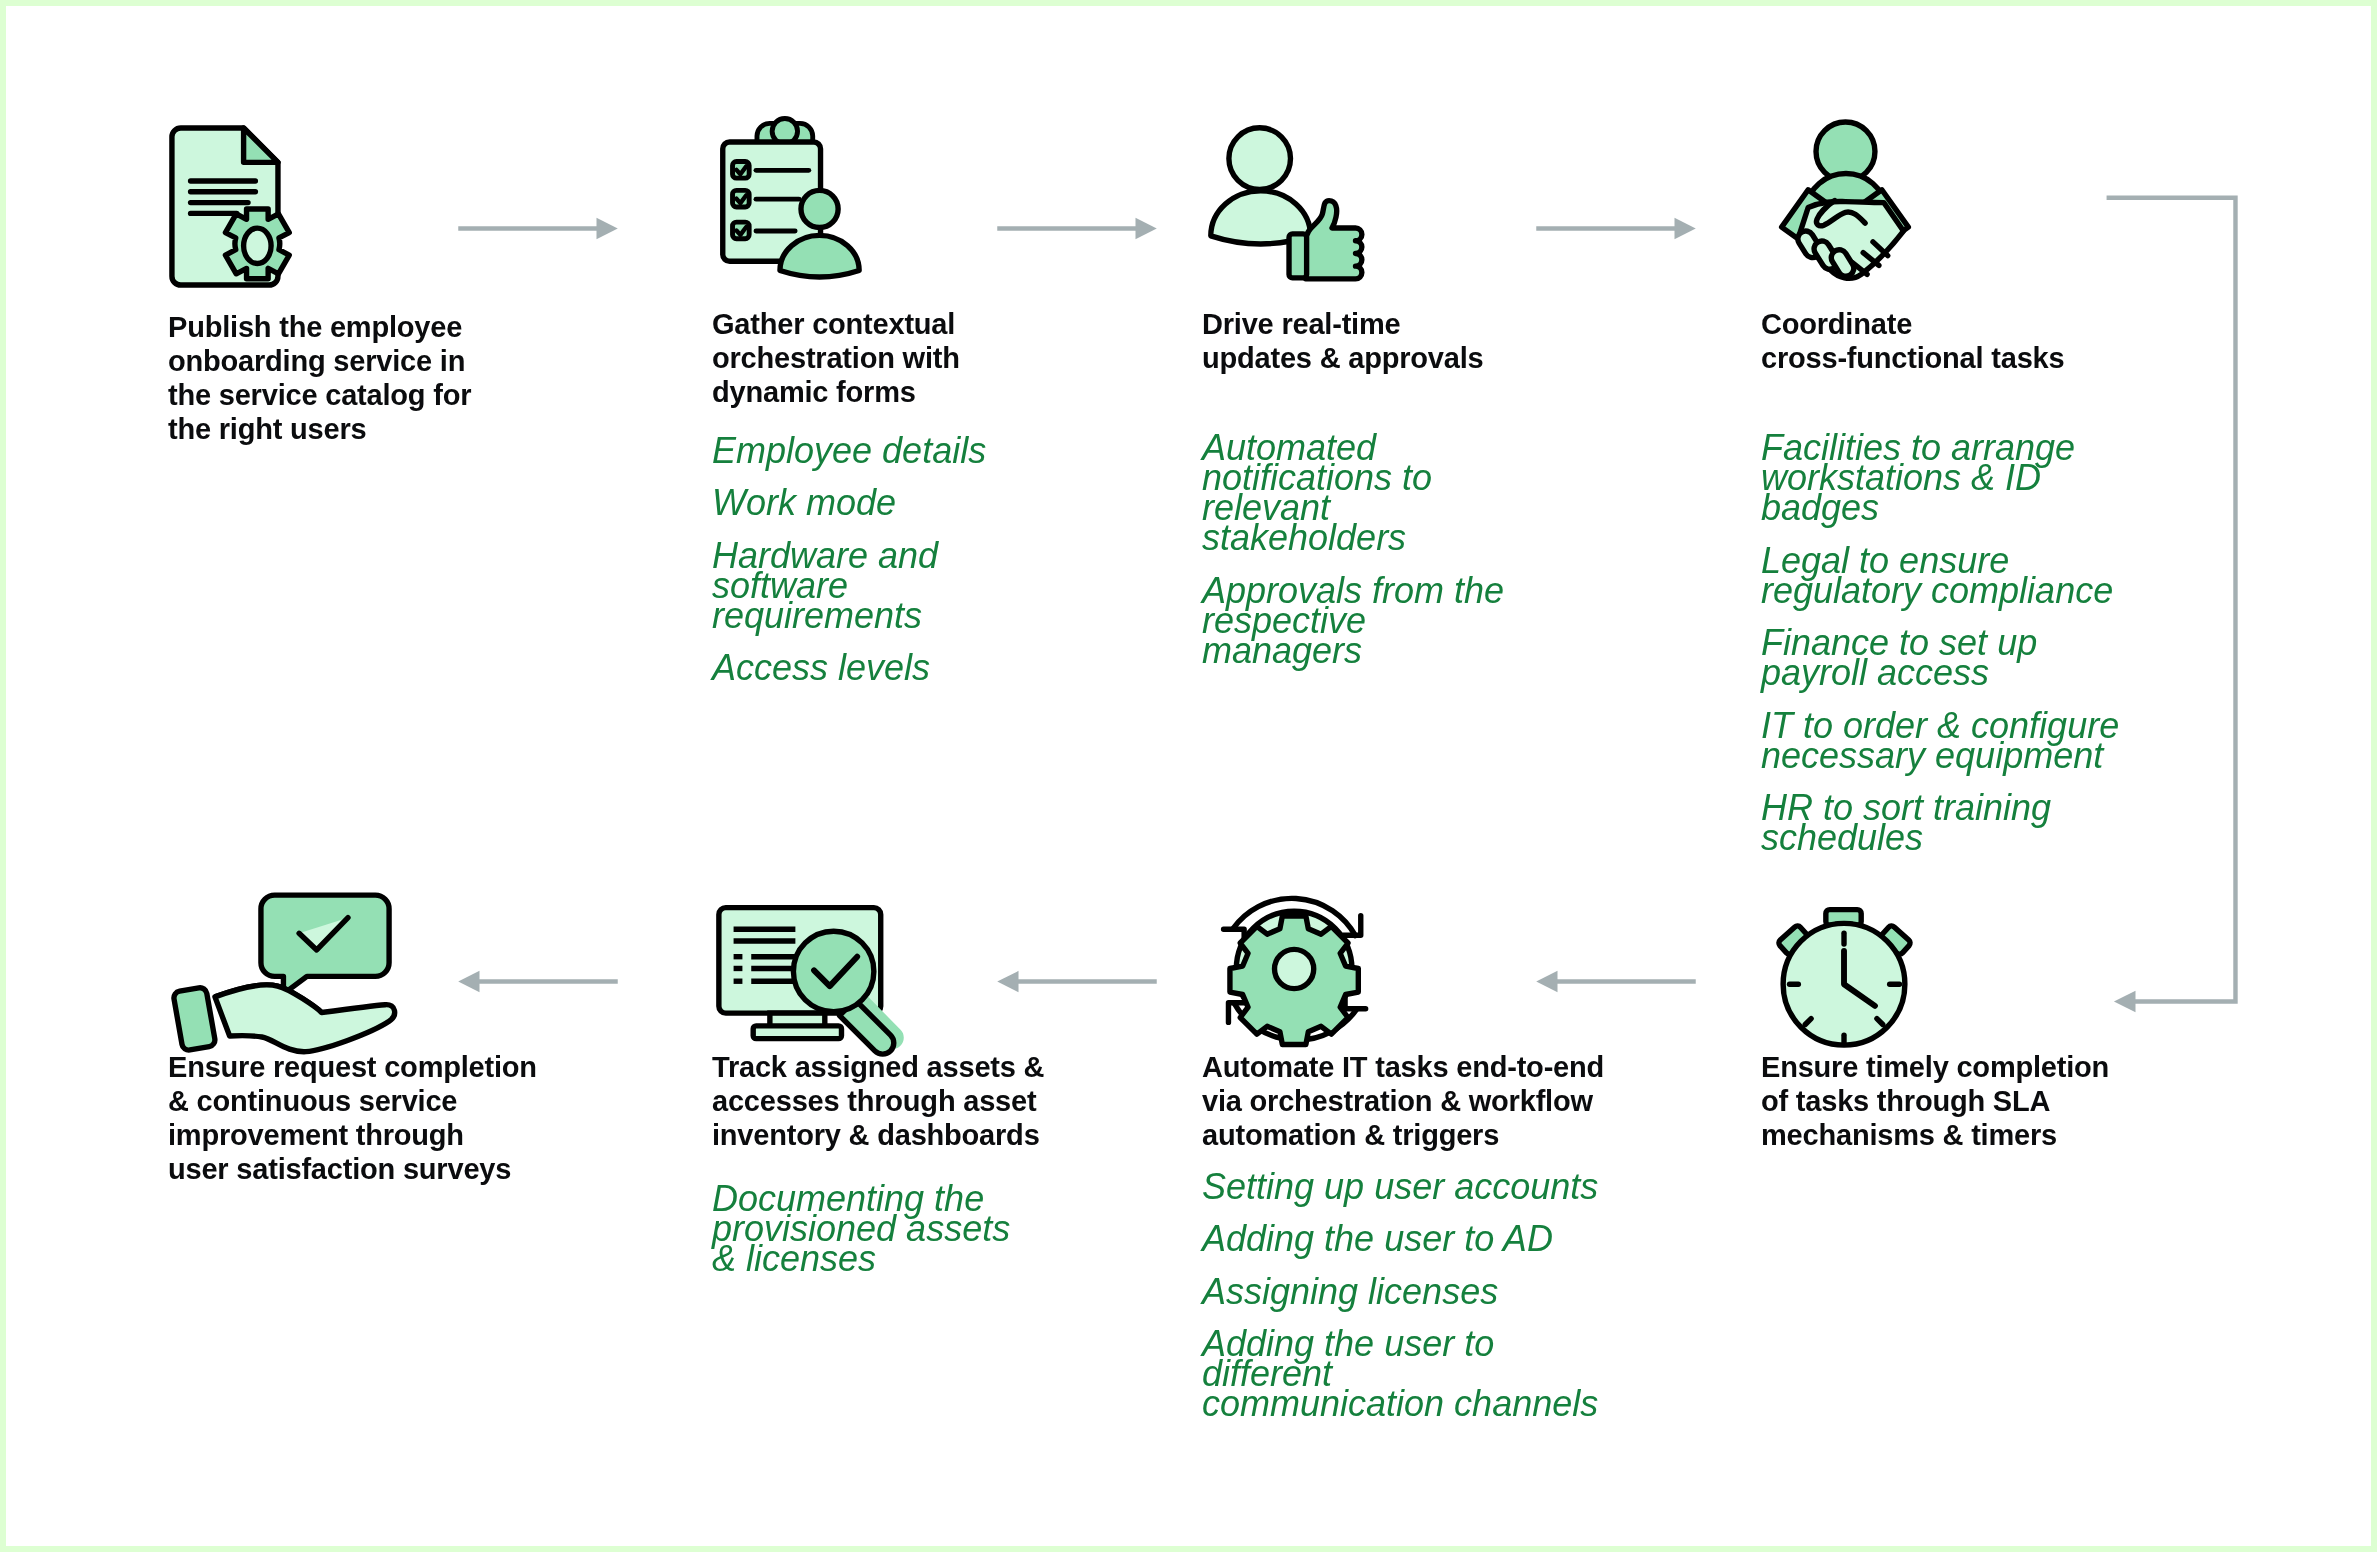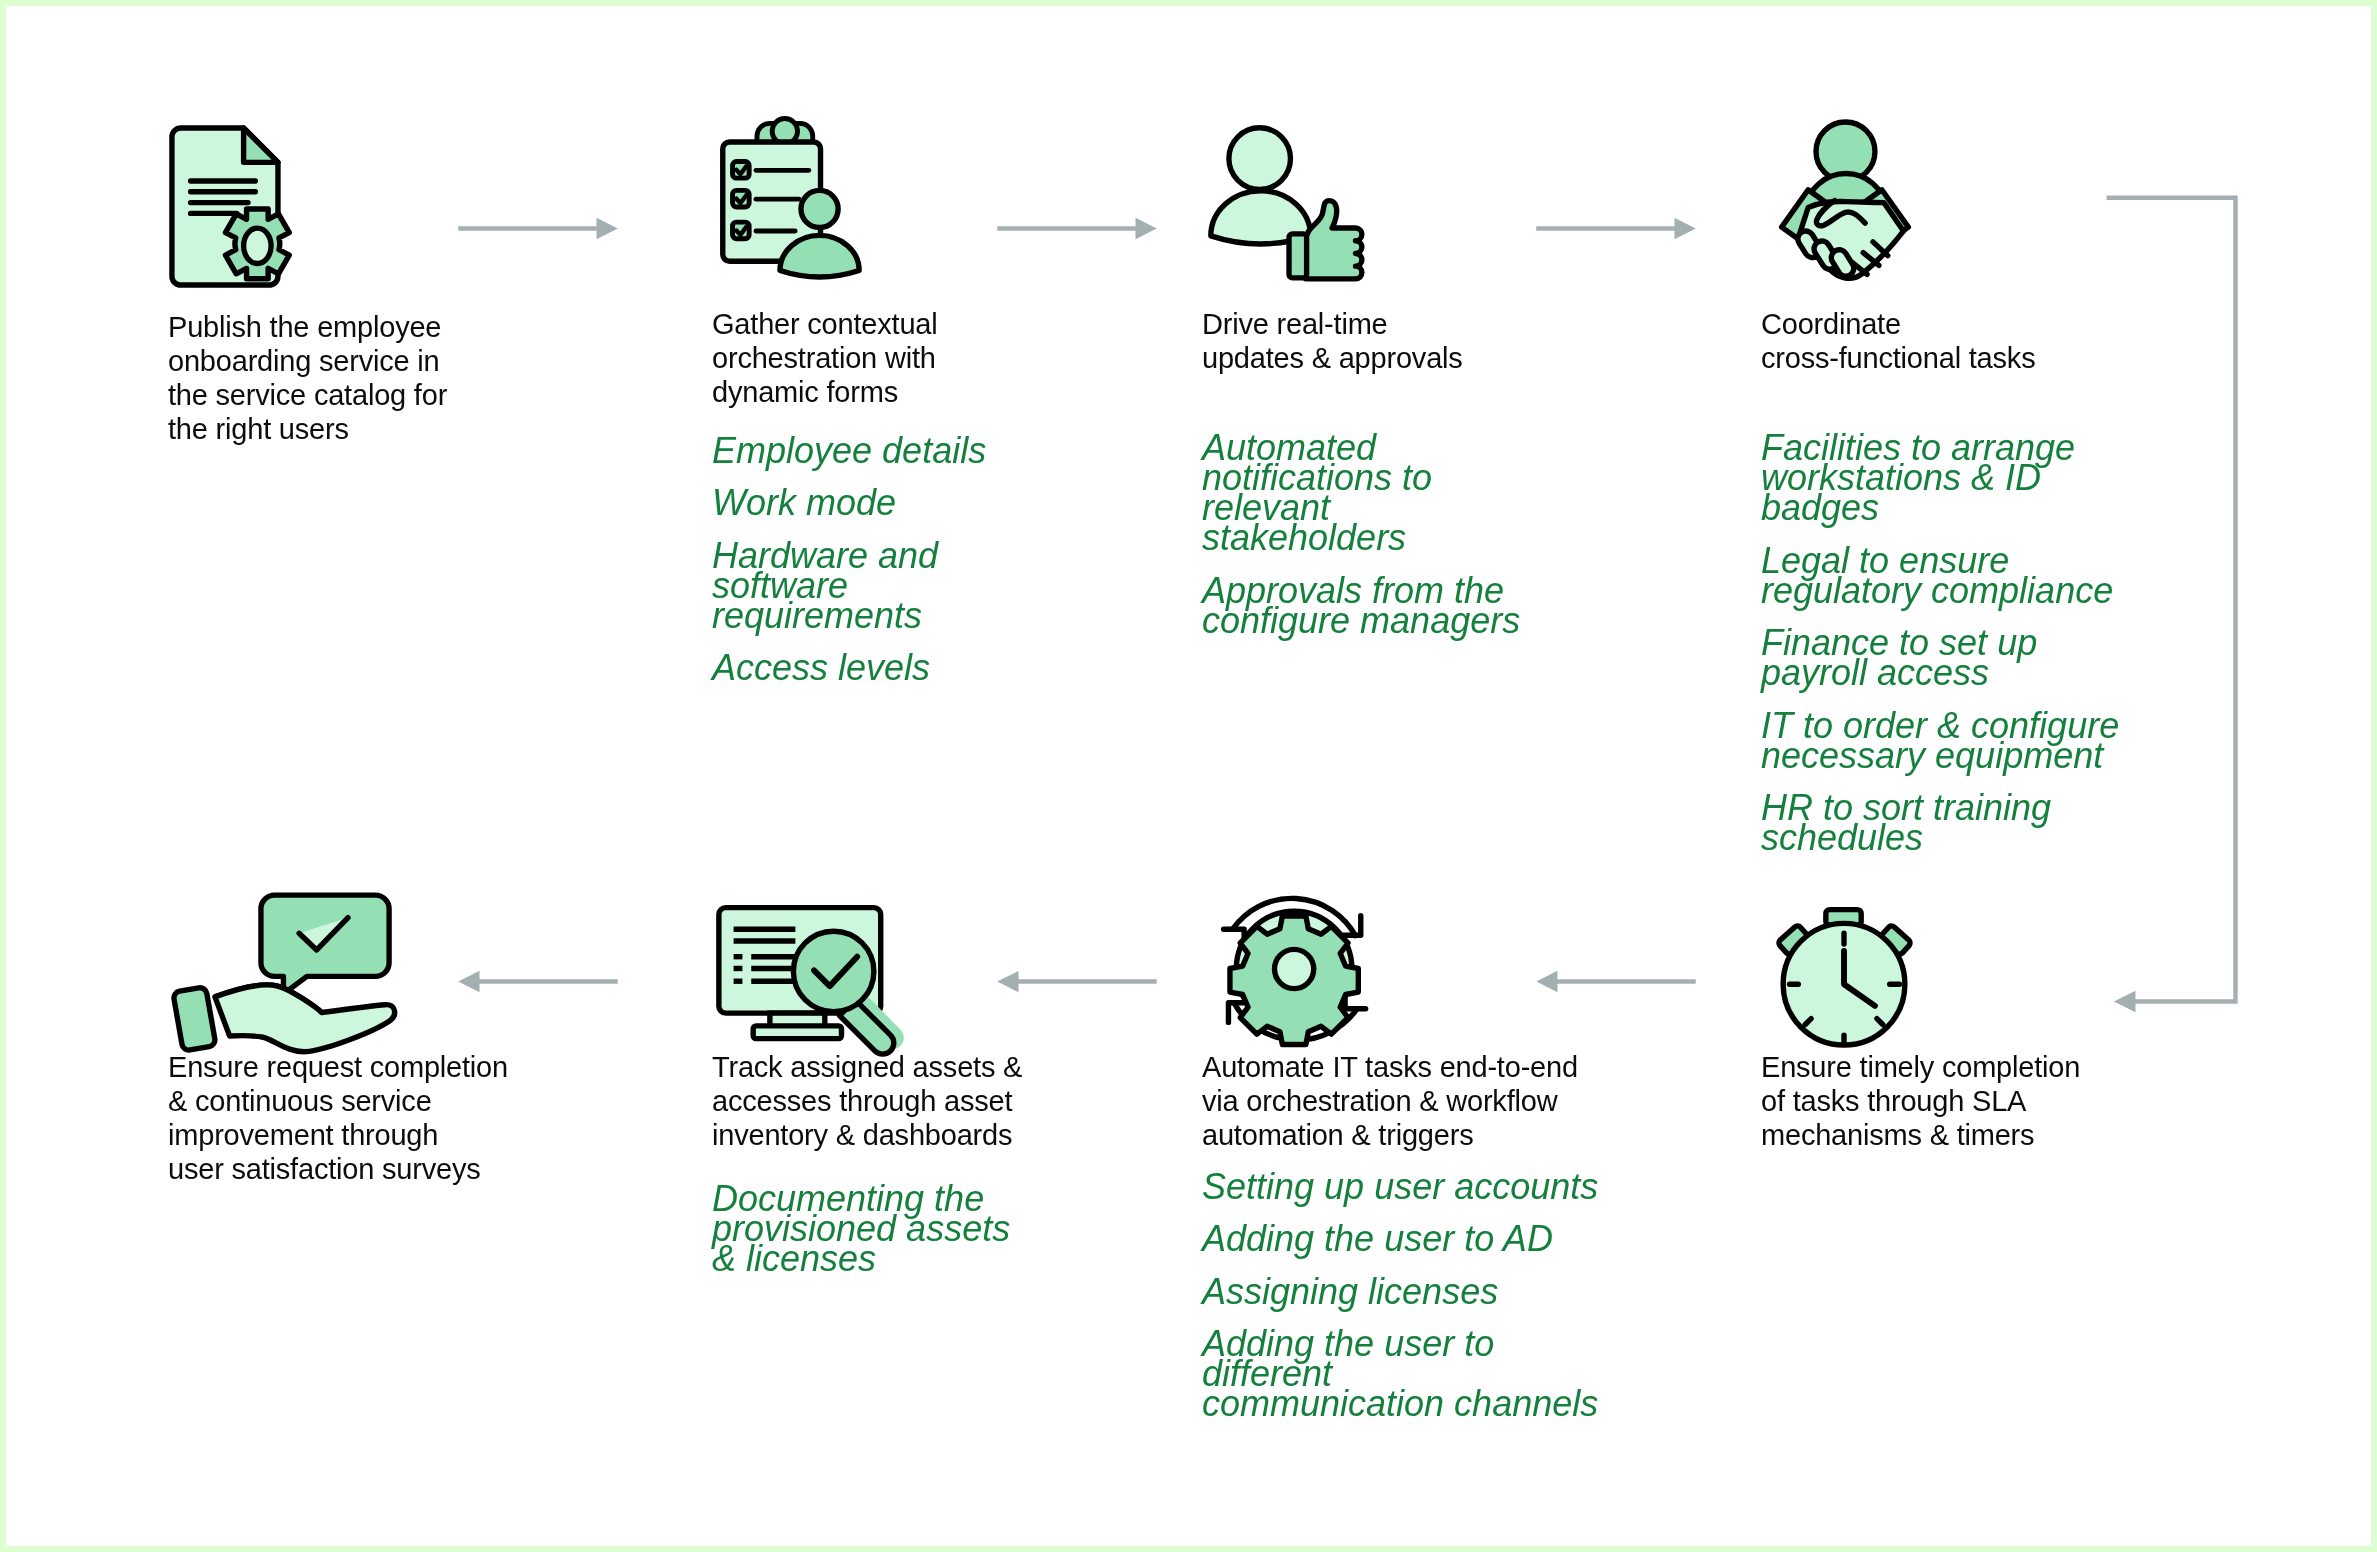--- a/index.html
+++ b/index.html
@@ -17,21 +17,21 @@
     background:#ffffff;
   }
   .stage{position:absolute;inset:0;}
 
   
   .node{position:absolute;}
   .icon-wrap{position:relative;width:196px;height:186px;}
   .icon-wrap svg{position:absolute;left:0;top:0;overflow:visible;}
 
   .heading{
-    font-weight:400;
+    font-weight:700;
     font-size:29px;
     line-height:34px;
     color:#0b0c0e;
     letter-spacing:-0.2px;
     white-space:pre-line;
   }
   .bullets{margin-top:26.5px;}
   .bullet{
     font-weight:400;
     font-size:36px;
@@ -115,21 +115,21 @@
         <path d="M212 246 c0,-30 28,-36 34,-56 c4,-14 2,-28 14,-28 c14,0 18,16 14,34 c-3,14 -8,22 -8,22 h48 a13 13 0 0 1 0,26 a13 13 0 0 1 0,26 a13 13 0 0 1 0,26 a13 13 0 0 1 0,26 h-102 Z" fill="#94e0b4" stroke="#000" stroke-width="11" stroke-linejoin="round"></path>
         <rect x="178" y="230" width="36" height="90" rx="7" fill="#94e0b4" stroke="#000" stroke-width="11"></rect>
       </svg>
     </div>
     <div class="heading">Drive real-time
 updates &amp; approvals</div>
     <div class="bullets" style="margin-top:58px;">
       <div class="bullet">Automated notifications to
 relevant stakeholders</div>
       <div class="bullet">Approvals from the
-configure managers</div>
+respective managers</div>
     </div>
   </div>
 
   <div class="node" style="left:162px;top:882px;width:392px;">
     <div class="icon-wrap" style="height:162px;">
       <svg width="225" height="162" viewBox="0 0 460 330">
         <path d="M190 42 a28 28 0 0 1 28 -28 h206 a28 28 0 0 1 28 28 v110 a28 28 0 0 1 -28 28 h-140 l-48 36 v-36 h-18 a28 28 0 0 1 -28 -28 Z" fill="#94e0b4" stroke="#000" stroke-width="11" stroke-linejoin="round"></path>
         <polyline points="268,92 304,126 368,60" fill="#cdf7dd" stroke="#000" stroke-width="11" stroke-linecap="round" stroke-linejoin="round"></polyline>
         <path d="M96 222 c60,-22 104,-28 128,-22 c26,6 80,44 90,54 c14,14 2,34 -18,32 c-20,-2 -74,-10 -96,-14" fill="#cdf7dd" stroke="#000" stroke-width="11" stroke-linejoin="round"></path>
         <path d="M96 222 c60,-22 104,-28 128,-22 c26,6 80,44 90,54 c0,0 104,-14 130,-16 c22,-2 26,22 8,34 c-36,24 -134,60 -170,62 c-40,2 -66,-26 -90,-30 c-24,-4 -66,-2 -66,-2 Z" fill="#cdf7dd" stroke="#000" stroke-width="11" stroke-linejoin="round"></path>

